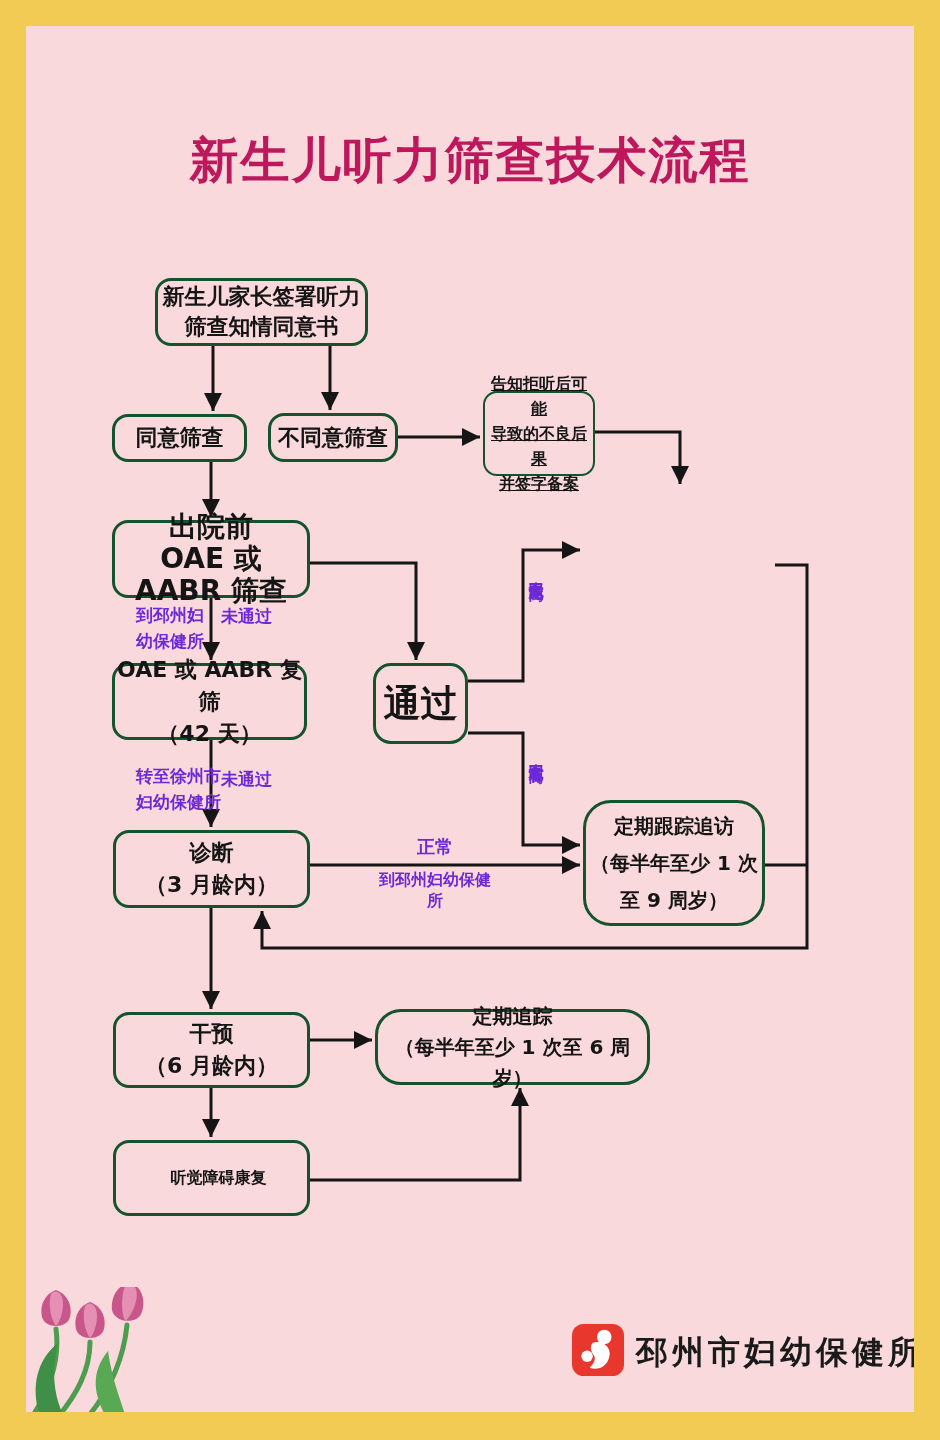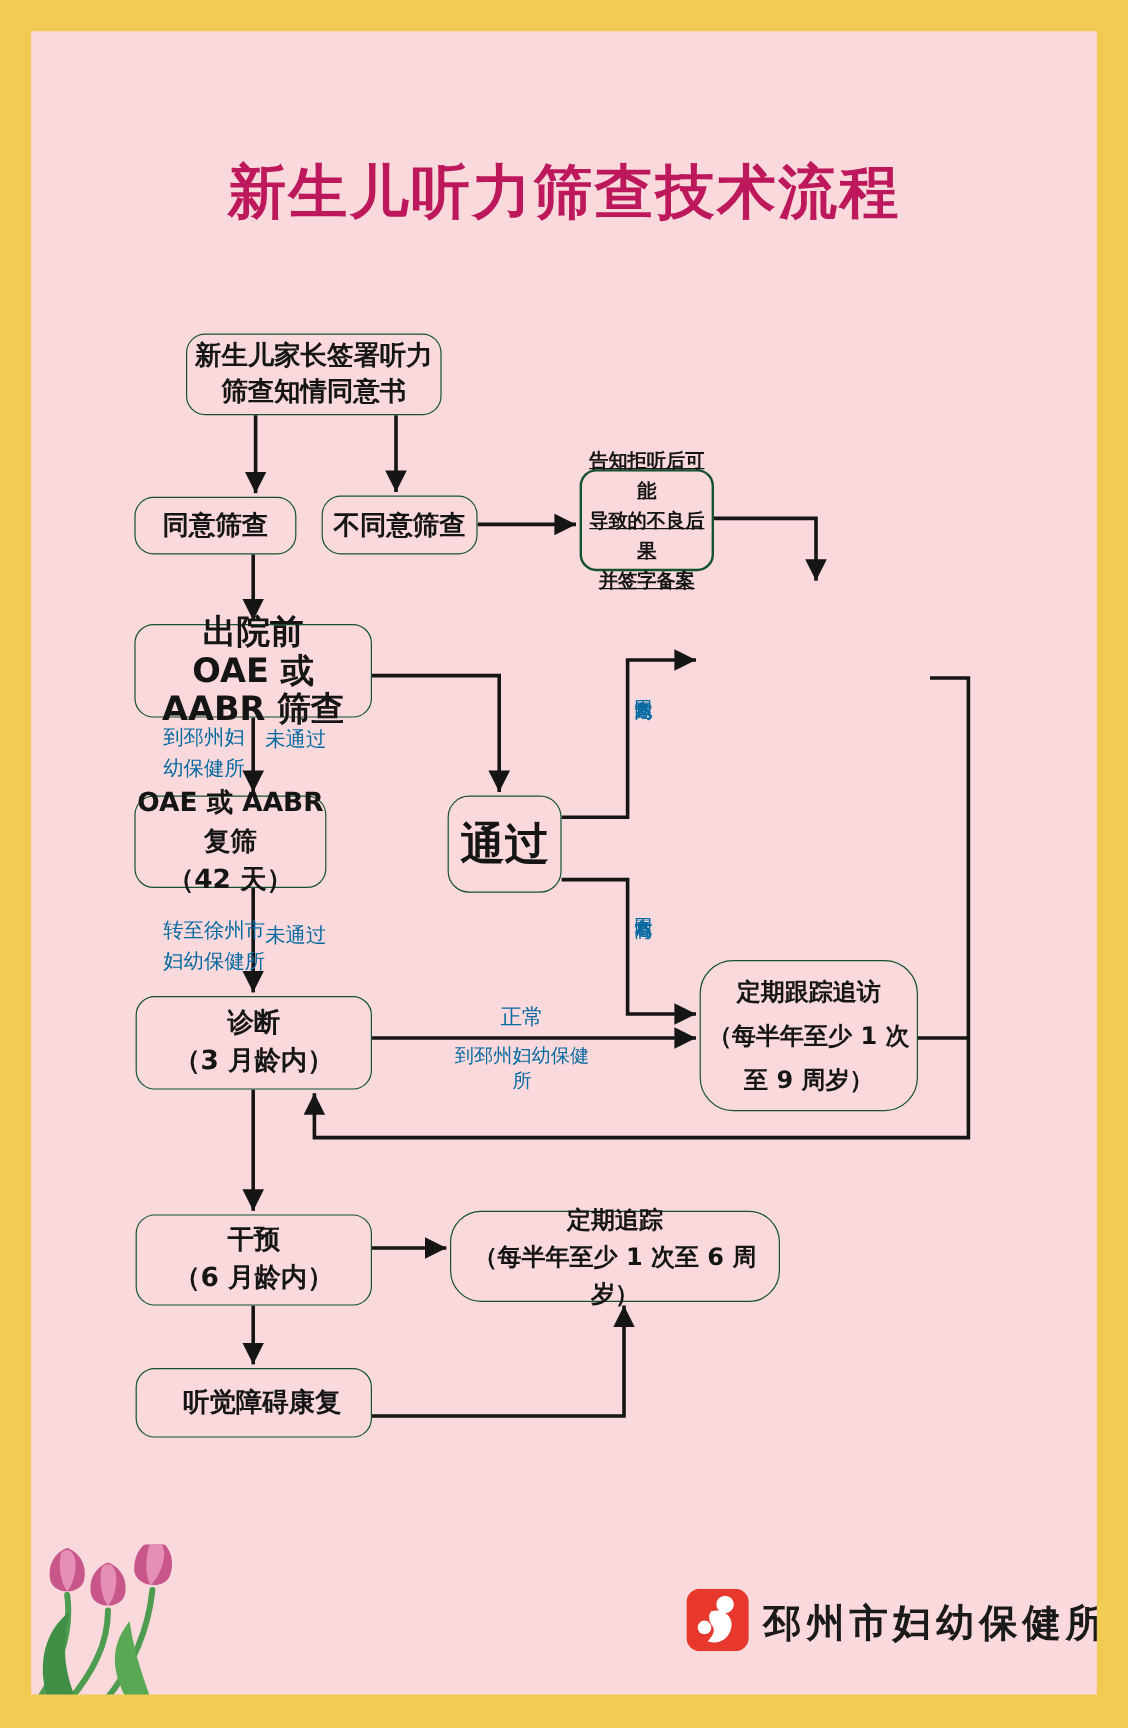--- a/index.html
+++ b/index.html
@@ -1,37 +1,37 @@
 <!DOCTYPE html>
 <html><head>
 <meta charset="utf-8">
 <style>
   * { margin:0; padding:0; box-sizing:border-box; }
   body { width:940px; height:1440px; font-family:"DejaVu Sans", sans-serif; }
   #poster { position:relative; width:940px; height:1440px; background:#F9D9DB; overflow:hidden; }
   #frame { position:absolute; inset:0; border:26px solid #F2CB55; border-bottom-width:28px; z-index:10; pointer-events:none; }
   .title { position:absolute; left:0; right:0; top:128px; text-align:center; font-size:49px; font-weight:bold; letter-spacing:2px; color:#be185d; }
   svg.flow { position:absolute; left:0; top:0; z-index:1; }
-  .box { position:absolute; border:1px solid #14532d; border-radius:16px; color:#151515;
+  .box { position:absolute; border:3px solid #14532d; border-radius:16px; color:#151515;
          display:flex; flex-direction:column; justify-content:center; align-items:center;
          text-align:center; font-weight:bold; z-index:2; background:transparent; }
   .n-consent      { left:155px; top:278px;  width:213px; height:68px;  font-size:22px; line-height:30px; }
   .n-agree        { left:112px; top:414px;  width:135px; height:48px;  font-size:22px; }
   .n-disagree     { left:268px; top:413px;  width:130px; height:49px;  font-size:22px; }
   .n-inform       { left:483px; top:391px;  width:112px; height:85px;  font-size:16px; line-height:25px; border-width:2.5px; border-radius:14px;text-decoration:underline; }
   .n-teach        { left:583px; top:487px;  width:192px; height:152px; font-size:21px; line-height:36px; border-radius:26px; }
   .n-initial      { left:112px; top:520px;  width:198px; height:78px;  font-size:28px; line-height:32px; }
-  .n-rescreen     { left:112px; top:663px;  width:160px; height:77px;  font-size:22px; line-height:32px; }
+  .n-rescreen     { left:112px; top:663px;  width:195px; height:77px;  font-size:22px; line-height:32px; }
   .n-pass         { left:373px; top:663px;  width:95px;  height:81px;  font-size:37px; border-radius:18px; }
   .n-followtrack  { left:583px; top:800px;  width:182px; height:126px; font-size:20px; line-height:37px; border-radius:28px; }
   .n-diagnosis    { left:113px; top:830px;  width:197px; height:78px;  font-size:22px; line-height:32px; }
   .n-intervention { left:113px; top:1012px; width:197px; height:76px;  font-size:22px; line-height:32px; }
   .n-regulartrack { left:375px; top:1009px; width:275px; height:76px;  font-size:20px; line-height:31px; border-radius:26px; }
-  .n-rehab       { left:113px; top:1140px; width:197px; height:58px;  font-size:22px;padding-left:14px; }
-  .elabel { position:absolute; font-weight:normal; color:#0369a1; z-index:3; font-size:17px; }
+  .n-rehab       { left:113px; top:1140px; width:197px; height:76px;  font-size:16px;padding-left:14px; }
+  .elabel { position:absolute; font-weight:bold; color:#6d28d9; z-index:3; font-size:17px; }
   .lbl-topizhou1 { left:136px; top:602px; line-height:26px; }
   .lbl-fail1     { left:221px; top:605px; }
   .lbl-toxuzhou  { left:136px; top:763px; line-height:26px; }
   .lbl-fail2     { left:221px; top:768px; }
   .vlabel { writing-mode:vertical-rl; text-orientation:upright; font-size:15px; letter-spacing:-1px; }
   .lbl-nohighrisk { left:526px; top:574px; }
   .lbl-highrisk   { left:526px; top:756px; }
   .lbl-normal    { left:405px; top:835px; width:60px; text-align:center; font-size:18px; }
   .lbl-topizhou2 { left:372px; top:870px; width:126px; text-align:center; font-size:16px; }
   .footer-logo { position:absolute; left:572px; top:1324px; width:52px; height:52px; z-index:2; }

